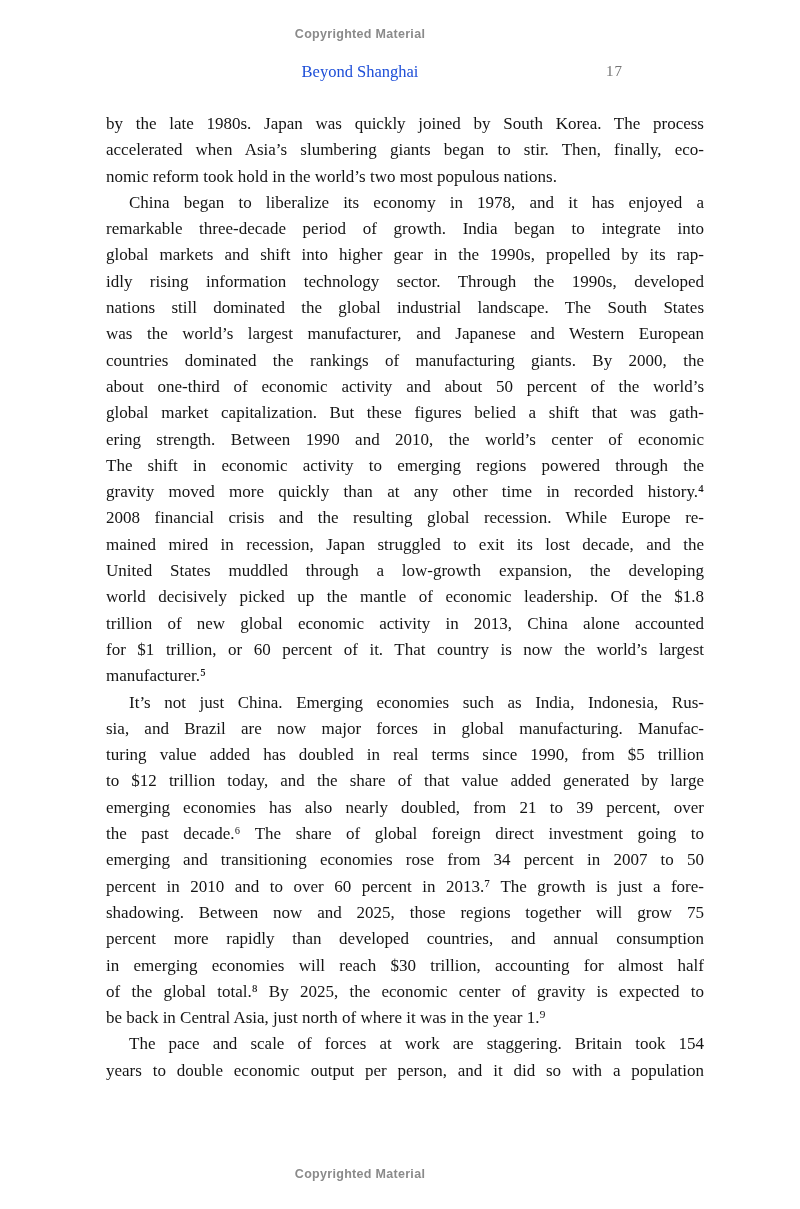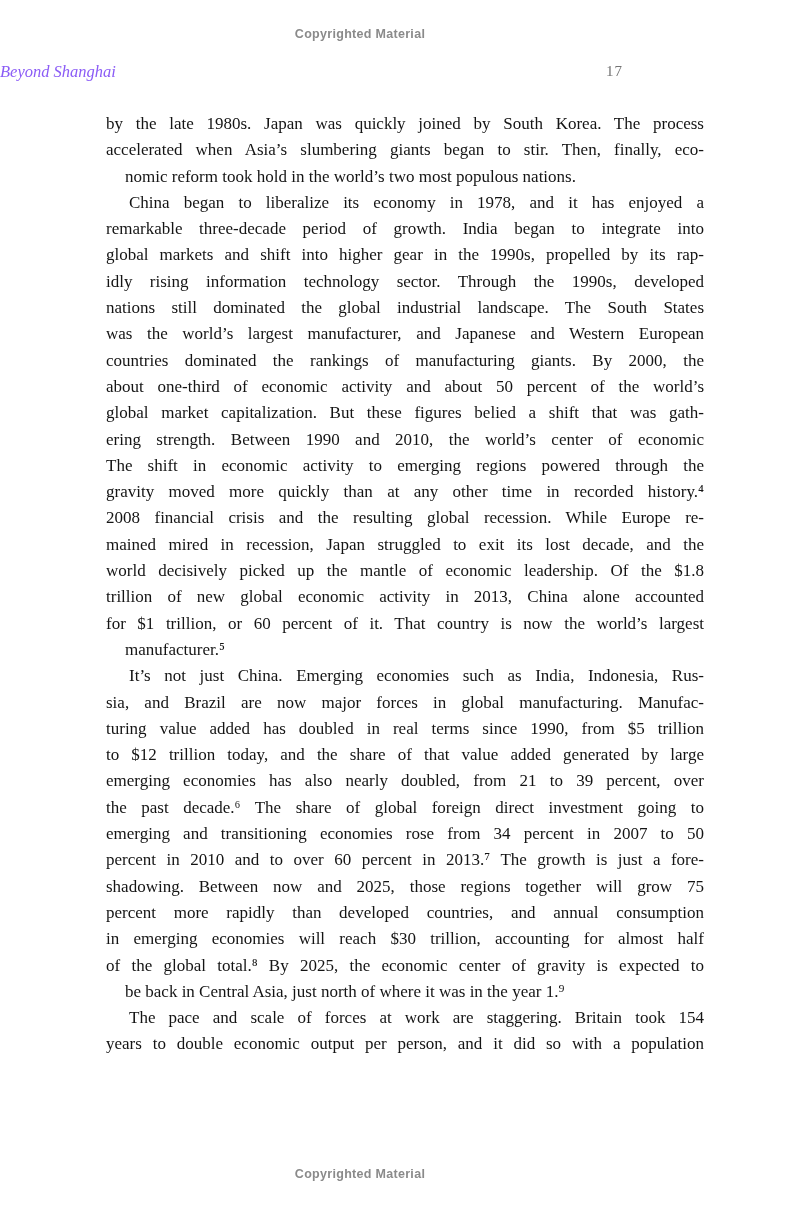--- a/index.html
+++ b/index.html
@@ -29,24 +29,23 @@
     position: absolute;
     top: 62px;
     left: 0;
     width: 100%;
     height: 22px;
   }
   .running-head-title {
     position: absolute;
     left: 0;
     width: 100%;
-    text-align: left;
-    font-style: italic;
+    text-align: center;
     font-size: 16.5px;
-    color: #8b5cf6;
+    color: #1d4ed8;
   }
   .page-number {
     position: absolute;
     right: 97px;
     top: 1px;
     font-size: 15px;
     letter-spacing: 1px;
     color: #737373;
   }
   .body-text {
@@ -56,21 +55,21 @@
     width: 598px;
     font-size: 17px;
     line-height: 26.3px;
     color: #141414;
   }
   .line {
     text-align: justify;
     text-align-last: justify;
     white-space: normal;
   }
-  .line.last { text-align-last: left; margin-left: 19px; }
+  .line.last { text-align-last: left; }
   .line.indent { text-indent: 23px; }
 </style>
 </head>
 <body>
 
 <div class="page">
   <div class="copyright copyright-top">Copyrighted Material</div>
 
   <div class="running-head">
     <div class="running-head-title">Beyond Shanghai</div>
@@ -88,20 +87,21 @@
       <div class="line">nations still dominated the global industrial landscape. The South States</div>
       <div class="line">was the world’s largest manufacturer, and Japanese and Western European</div>
       <div class="line">countries dominated the rankings of manufacturing giants. By 2000, the</div>
       <div class="line">about one-third of economic activity and about 50 percent of the world’s</div>
       <div class="line">global market capitalization. But these figures belied a shift that was gath-</div>
       <div class="line">ering strength. Between 1990 and 2010, the world’s center of economic</div>
       <div class="line">The shift in economic activity to emerging regions powered through the</div>
       <div class="line">gravity moved more quickly than at any other time in recorded history.⁴</div>
       <div class="line">2008 financial crisis and the resulting global recession. While Europe re-</div>
       <div class="line">mained mired in recession, Japan struggled to exit its lost decade, and the</div>
+      <div class="line">United States muddled through a low-growth expansion, the developing</div>
       <div class="line">world decisively picked up the mantle of economic leadership. Of the $1.8</div>
       <div class="line">trillion of new global economic activity in 2013, China alone accounted</div>
       <div class="line">for $1 trillion, or 60 percent of it. That country is now the world’s largest</div>
       <div class="line last">manufacturer.⁵</div>
       <div class="line indent">It’s not just China. Emerging economies such as India, Indonesia, Rus-</div>
       <div class="line">sia, and Brazil are now major forces in global manufacturing. Manufac-</div>
       <div class="line">turing value added has doubled in real terms since 1990, from $5 trillion</div>
       <div class="line">to $12 trillion today, and the share of that value added generated by large</div>
       <div class="line">emerging economies has also nearly doubled, from 21 to 39 percent, over</div>
       <div class="line">the past decade.⁶ The share of global foreign direct investment going to</div>

